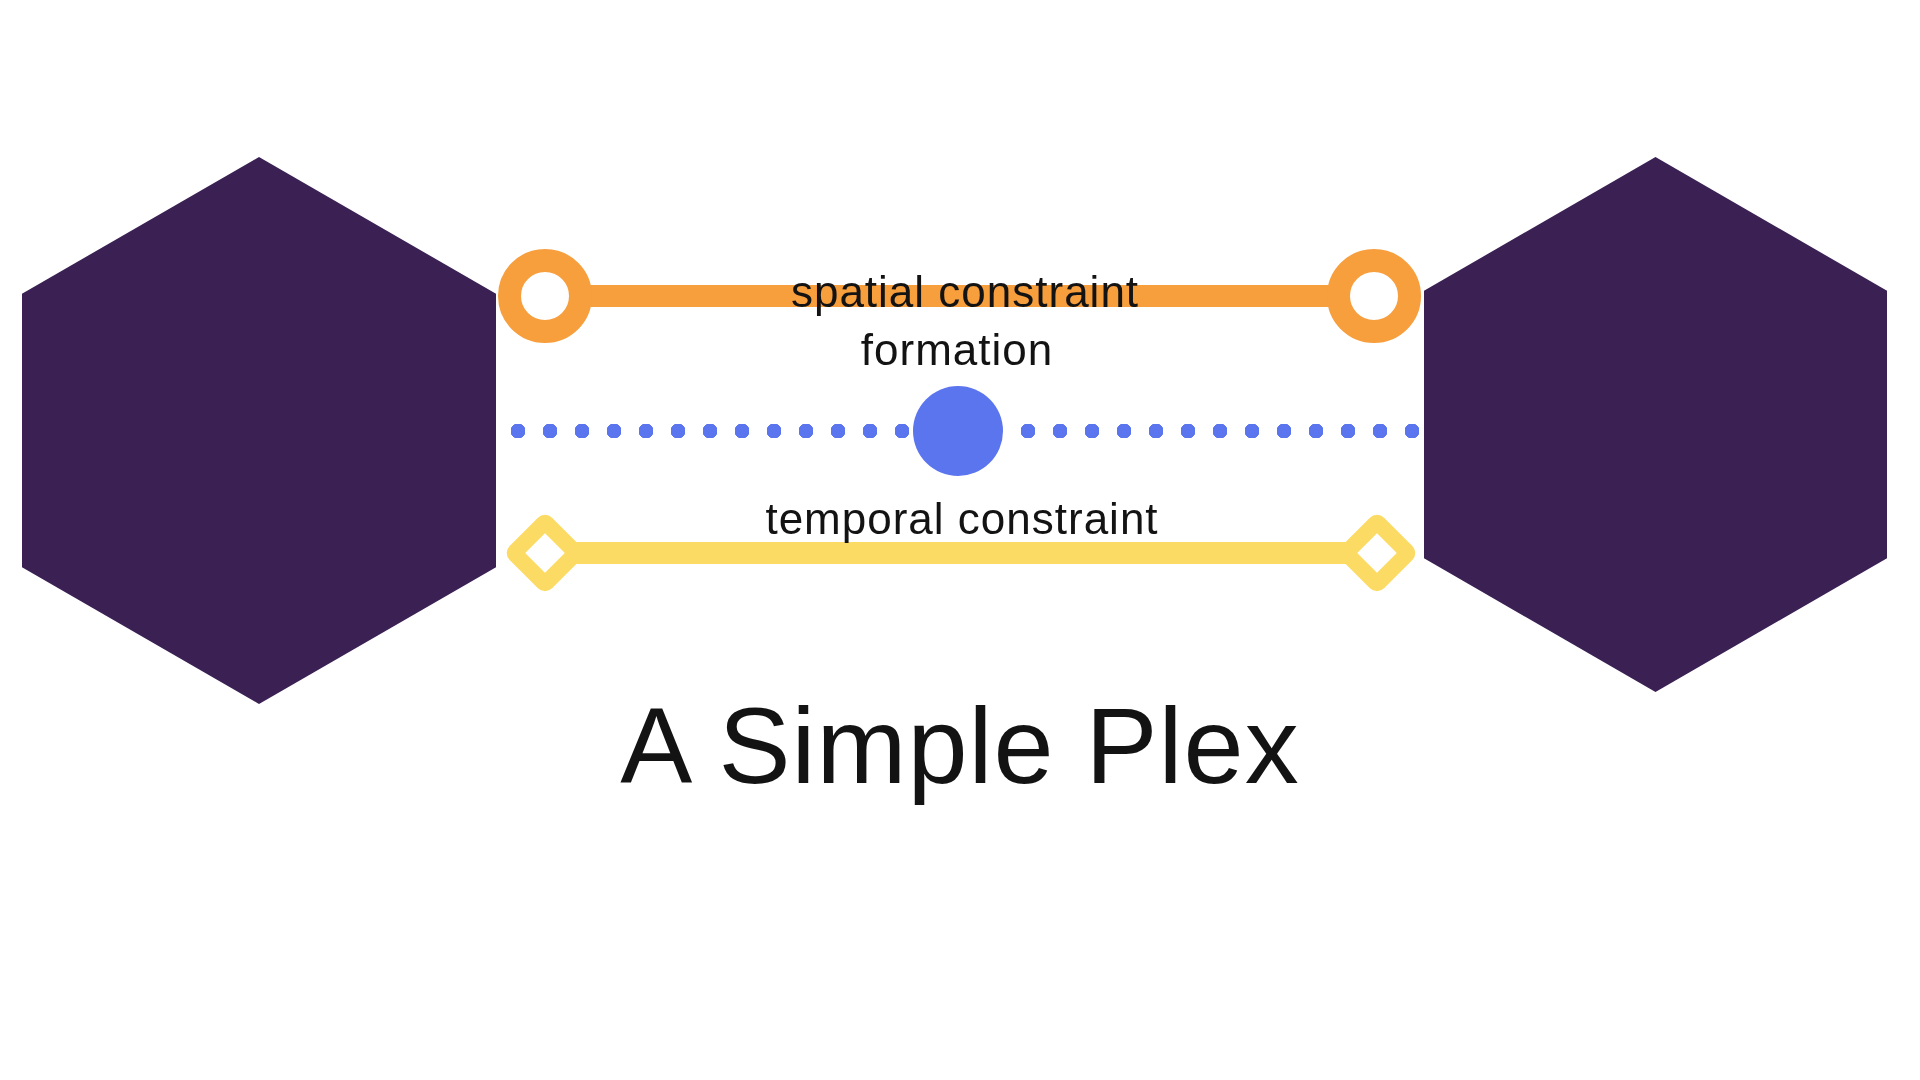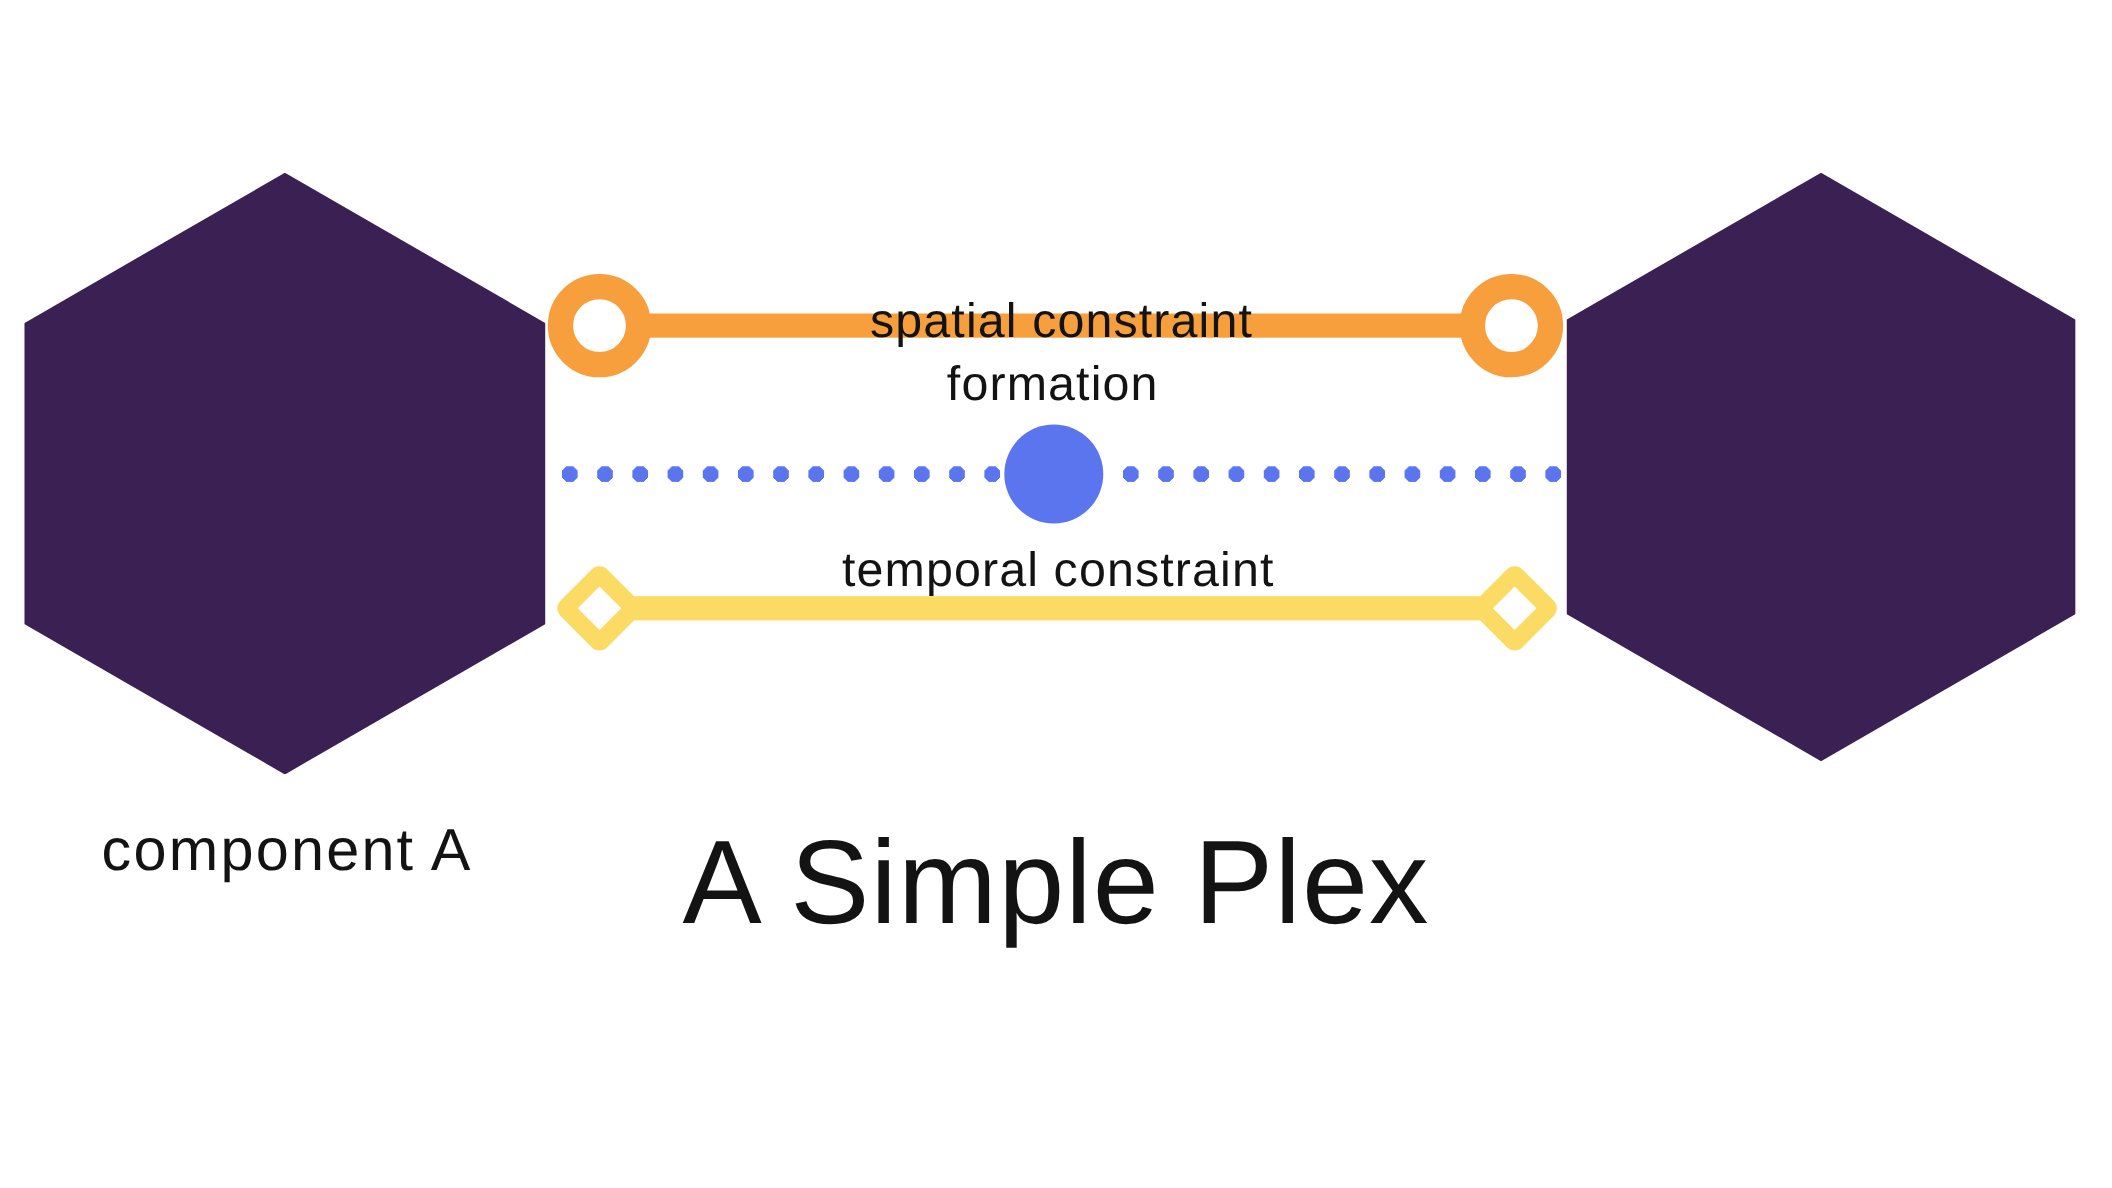--- a/index.html
+++ b/index.html
@@ -72,21 +72,21 @@
   
   .comp-label{
     position:absolute;font-size:54px;line-height:1;letter-spacing:2px;
     white-space:nowrap;transform:translateX(-50%);z-index:4;color:var(--c-ink);
   }
   .label-comp-a{left:261px;top:746px;}
   .label-comp-b{left:1658px;top:721px;}
 
   
   .title{
-    position:absolute;left:960px;top:748px;font-size:108px;line-height:1;
+    position:absolute;left:960px;top:692px;font-size:108px;line-height:1;
     letter-spacing:1px;white-space:nowrap;transform:translateX(-50%);
     z-index:4;color:var(--c-ink);
   }
 </style>
 </head>
 <body>
 
 <div class="canvas">
 
   <div class="hex hex-a"></div>
@@ -100,17 +100,16 @@
   <div class="dots dots-left"></div>
   <div class="dots dots-right"></div>
   <div class="bigdot"></div>
   <div class="conn-label label-formation">formation</div>
 
   <div class="line line-temporal"></div>
   <div class="diamond diamond-left"></div>
   <div class="diamond diamond-right"></div>
   <div class="conn-label label-temporal">temporal constraint</div>
 
-  <div class="comp-label label-comp-a">component A</div>
 
   <div class="title">A Simple Plex</div>
 
 </div>
 
 </body></html>

